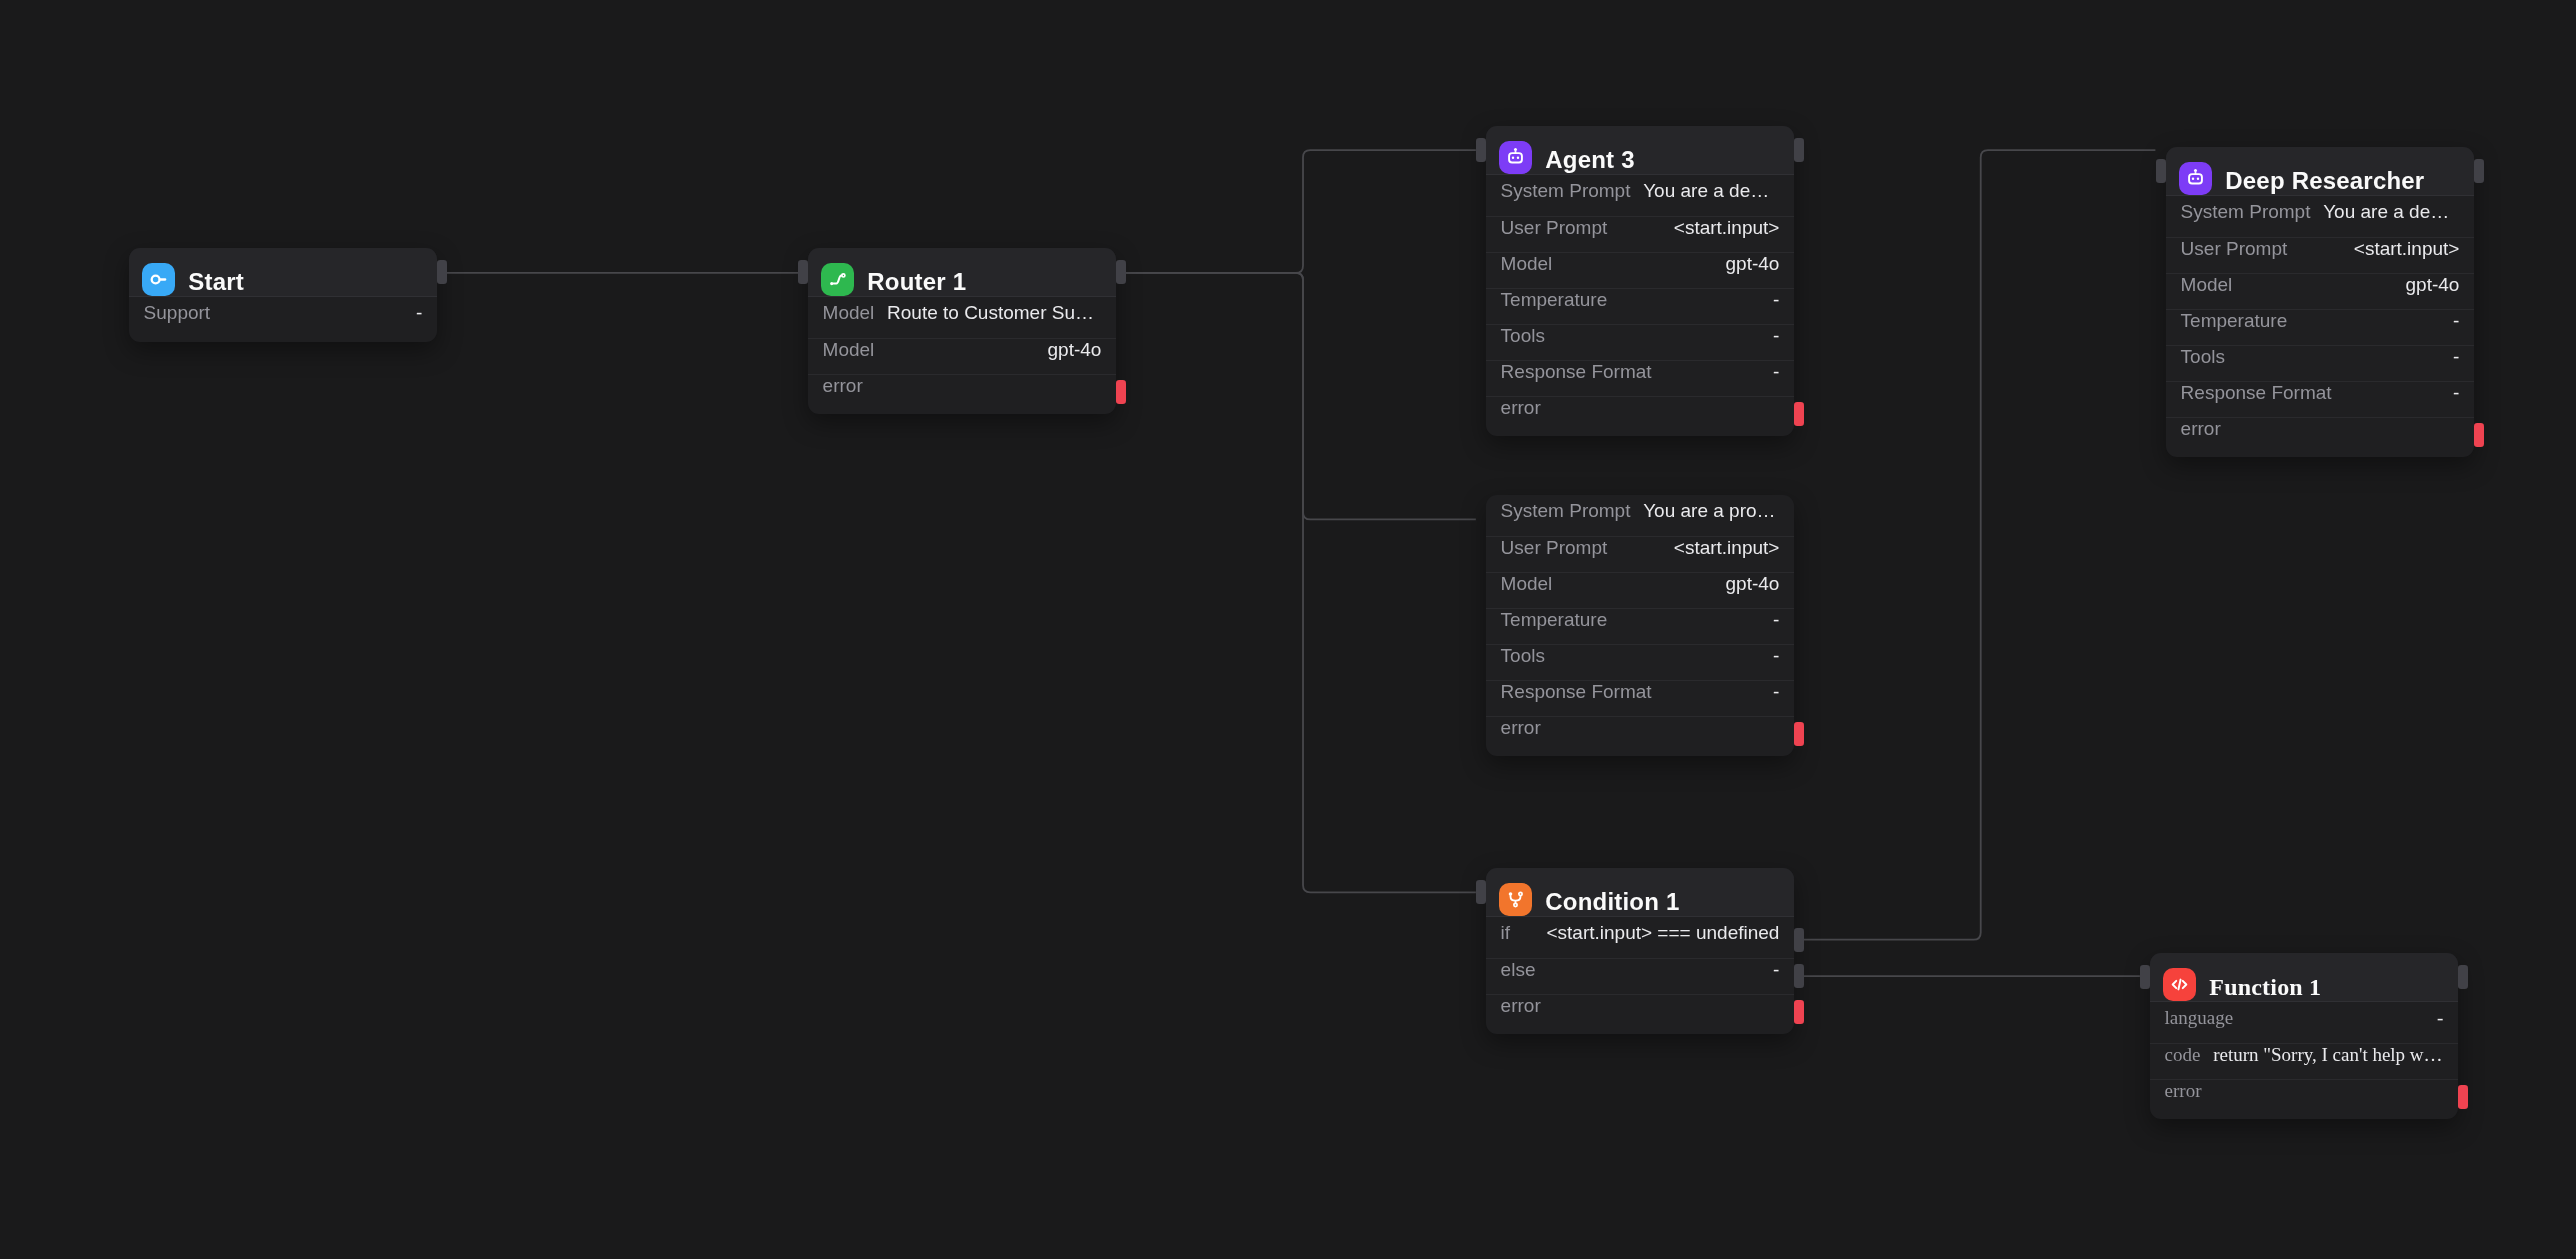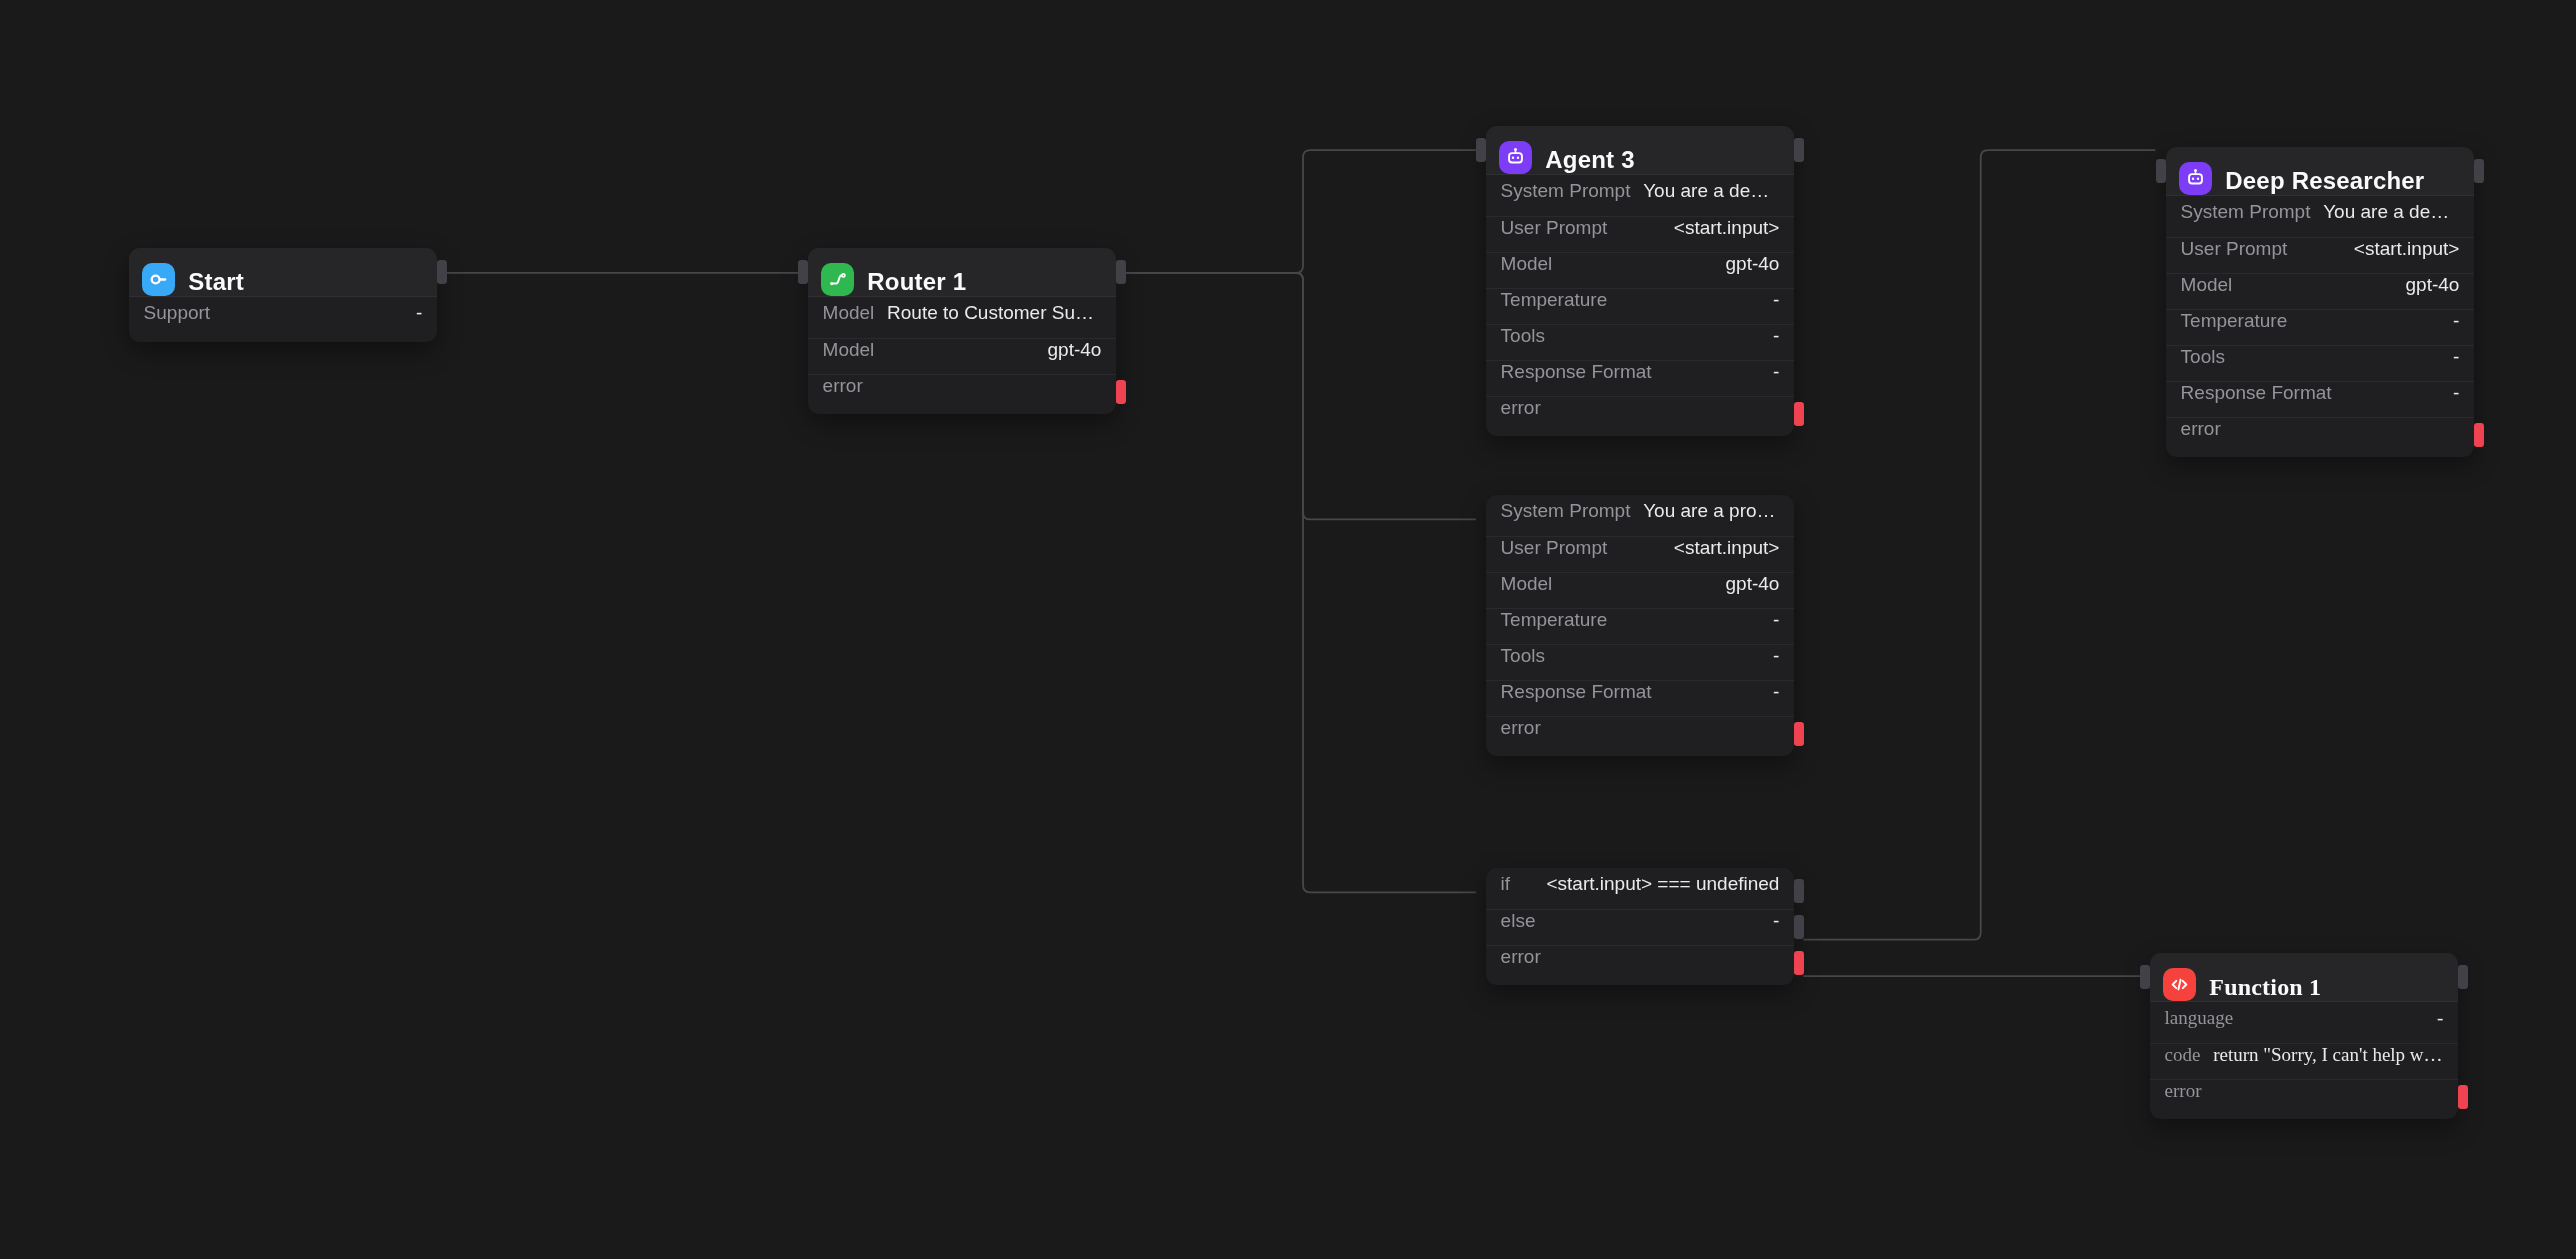--- a/index.html
+++ b/index.html
@@ -223,20 +223,32 @@
             <span class="row-label">Response Format</span>
             <span class="row-value">-</span>
           </div>
           <div class="node-row">
             <span class="row-label">error</span>
             <div class="handle out error"></div>
           </div>
         </div>
       </div>
       <div class="node" style="left: 1486px; top: 868px; width: 308px;">
+        <div class="node-header">
+          <div class="handle in"></div>
+          <div class="node-icon" style="background: rgb(242, 117, 44);">
+            <svg viewBox="0 0 24 24">
+              <circle cx="6.8" cy="6.3" r="1.9" fill="#fff"></circle>
+              <circle cx="17.2" cy="6.3" r="1.7" fill="none" stroke="#fff" stroke-width="1.8"></circle>
+              <circle cx="12" cy="17.7" r="1.7" fill="none" stroke="#fff" stroke-width="1.8"></circle>
+              <path d="M6.8 8.2 V9 C6.8 12 9 13.1 12 13.1 C15 13.1 17.2 12 17.2 9 V8.2 M12 13.1 V15.8" fill="none" stroke="#fff" stroke-width="1.9" stroke-linecap="round"></path>
+            </svg>
+          </div>
+          <div class="node-title">Condition 1</div>
+        </div>
         <div class="node-body">
           <div class="node-row">
             <span class="row-label">if</span>
             <span class="row-value">&lt;start.input&gt; === undefined</span>
             <div class="handle out"></div>
           </div>
           <div class="node-row">
             <span class="row-label">else</span>
             <span class="row-value">-</span>
             <div class="handle out"></div>

